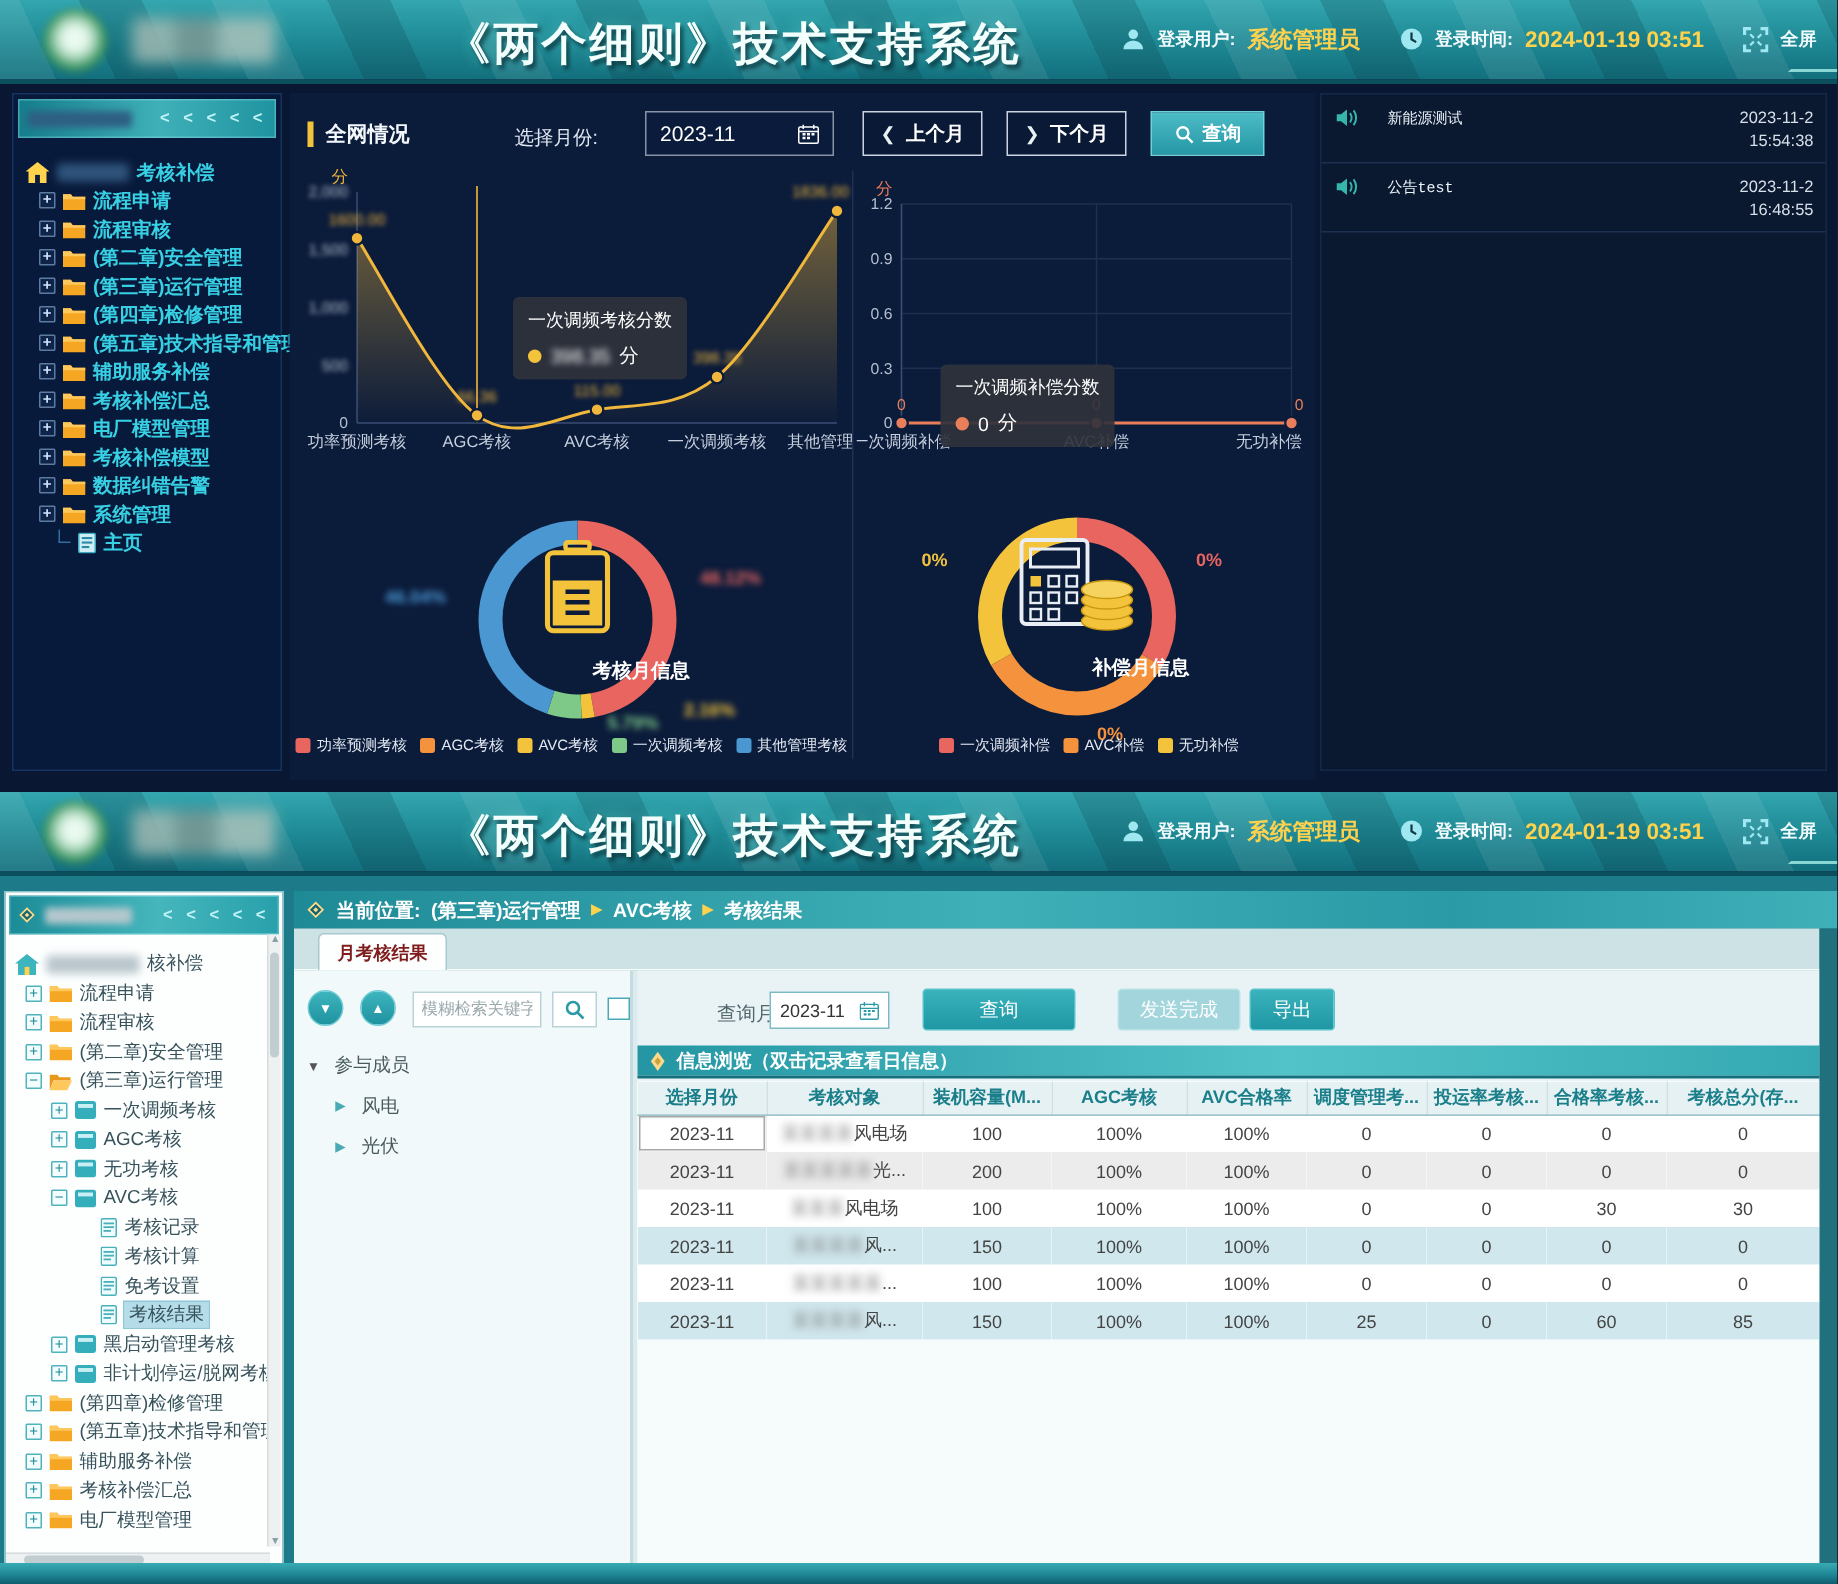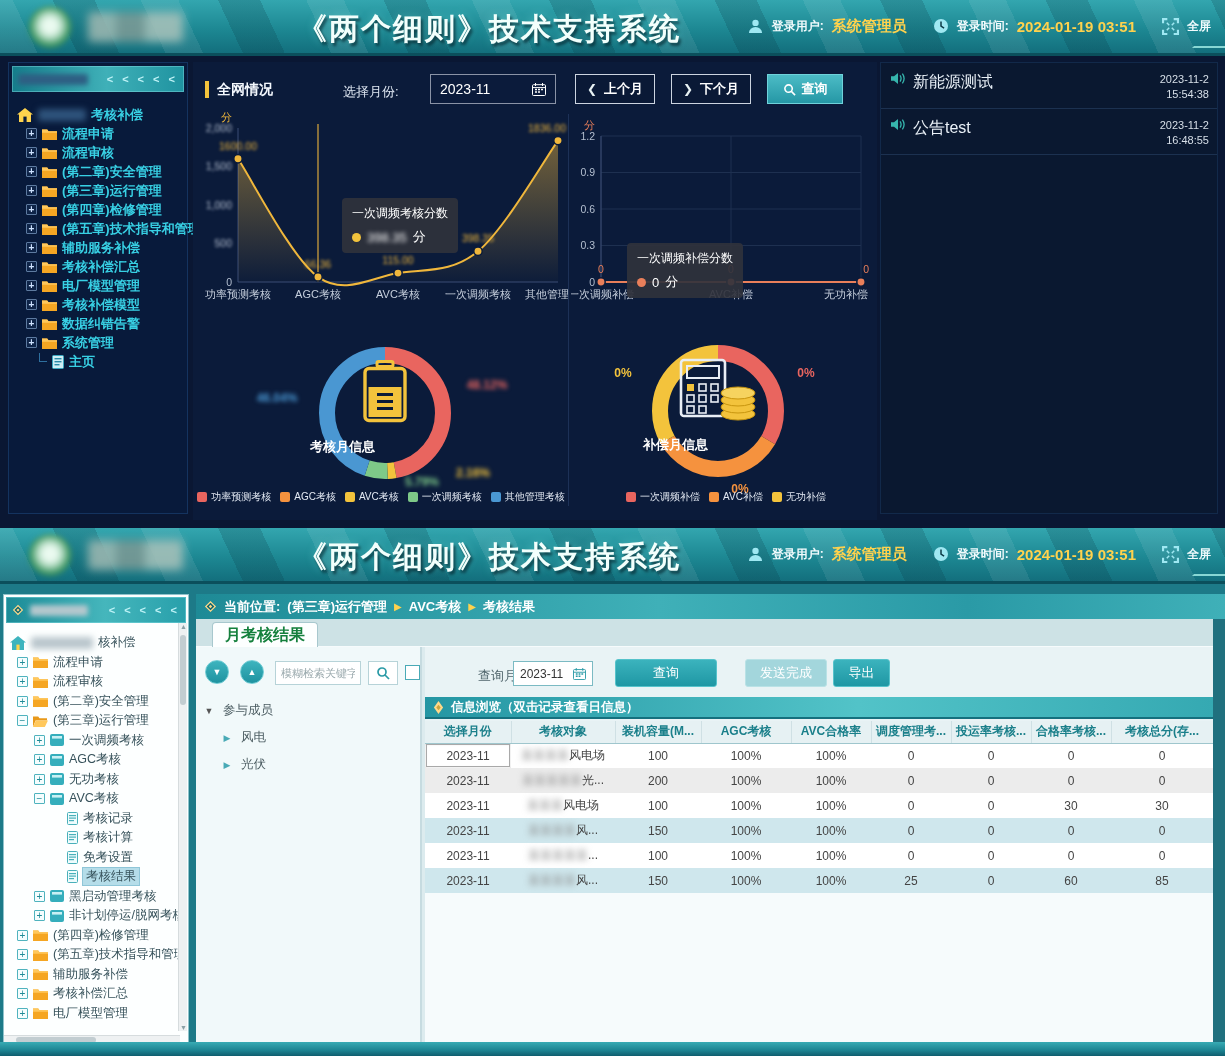--- a/index.html
+++ b/index.html
@@ -77,35 +77,35 @@
 
   .tip { position:absolute; background:rgba(48,50,60,.92); border-radius:4px; padding:7px 10px; color:#fff; font-size:12px; }
   .tip .tip-row { display:flex; align-items:center; gap:6px; margin-top:6px; font-size:13px; }
   .tip .dot { width:9px; height:9px; border-radius:50%; }
   #tip1 { left:149px; top:136px; }
   #tip2 { left:434px; top:181px; }
 
   .donut-wrap { position:absolute; width:150px; height:150px; }
   #donut-left { left:117px; top:276px; }
   #donut-right { left:450px; top:274px; }
-  .donut-title { position:absolute; left:0; top:100px; width:150px; text-align:left; color:#fff; font-size:13px; font-weight:bold; }
+  .donut-title { position:absolute; left:0; top:100px; width:150px; text-align:right; color:#fff; font-size:13px; font-weight:bold; }
   .donut-icon { position:absolute; left:0; top:22px; width:150px; display:flex; justify-content:center; }
   .donut-lbl { position:absolute; transform:translate(-50%,-50%); font-size:12px; font-weight:bold; white-space:nowrap; }
   .legend { position:absolute; display:flex; justify-content:center; gap:9px; flex-wrap:nowrap; }
   #legend-left { left:6px; top:428px; width:364px; }
   #legend-right { left:388px; top:428px; width:290px; }
   .lg-item { display:flex; align-items:center; gap:4px; color:#e3e9f3; font-size:10px; white-space:nowrap; cursor:pointer; }
   .lg-sq { width:10px; height:10px; border-radius:2px; }
 
   .announce { position:absolute; left:880px; top:62px; width:338px; height:452px; background:#0a1830; border:1px solid #12294a; }
   .ann-head { height:26px; margin:5px 5px 0 5px; display:flex; align-items:center; gap:7px; padding:0 6px;
     background:linear-gradient(90deg,#157d8b,#3fb0b8 55%,#1f93a0); box-shadow:inset 0 0 0 1px rgba(160,240,245,.35);
     color:#fff; font-size:13px; font-weight:bold; }
   .ann-item { display:flex; align-items:flex-start; padding:9px 8px 6px 10px; border-bottom:1px solid #1c3150; min-height:40px; cursor:pointer; }
-  .ann-item .atxt { color:#eaf1f8; font-size:16px; margin-left:7px; }
+  .ann-item .atxt { color:#eaf1f8; font-size:10px; margin-left:19px;font-family:Liberation Mono, monospace; }
   .ann-item .adate { margin-left:auto; text-align:right; color:#d7dfe8; font-size:11px; line-height:15px; white-space:nowrap; }
 
   .bl2 { filter:blur(2px); }
   .bl3 { filter:blur(3px); }
 
   
   .b-bg { position:absolute; left:0; top:56px; width:1225px; height:472px; background:#1d7a88; }
   .l-sidebar { position:absolute; left:3px; top:66px; width:186px; height:452px; background:#fdffff; border:1px solid #8fc3cb; overflow:hidden; }
   .l-sidebar .sb-head { background:linear-gradient(90deg,#1b8b97,#45b6bc 55%,#28a0ab); margin:2px; }
   .b-tree { padding:8px 2px 0 6px; overflow:hidden; height:400px; }
@@ -116,21 +116,21 @@
   .hscroll .thumb { position:absolute; left:12px; top:1px; height:6px; width:80px; background:#c2cdd1; border-radius:3px; }
 
   .b-crumb { position:absolute; left:196px; top:66px; width:1029px; height:25px; display:flex; align-items:center; gap:7px;
     padding:0 8px; background:linear-gradient(90deg,#1e8a96,#3fb0b8 45%,#2a9aa6 75%,#3fb0b8);
     color:#fff; font-size:13px; font-weight:bold; }
   .crumb-arrow { color:#ffd24d; font-size:10px; }
   .crumb-part { cursor:pointer; }
   .b-tabs { position:absolute; left:196px; top:91px; width:1017px; height:28px; background:#cde2e5; border-bottom:1px solid #f6fbfc; }
   .tab-active { position:absolute; left:16px; top:3px; height:25px; padding:0 12px; display:flex; align-items:center;
     background:#fdffff; border:1px solid #a8c8ce; border-bottom:none; border-radius:4px 4px 0 0;
-    color:#15803d; font-size:16px; font-weight:bold; cursor:pointer; }
+    color:#7f1d1d; font-size:12px; font-weight:bold; cursor:pointer; }
   .b-content { position:absolute; left:196px; top:119px; width:1017px; height:395px; background:#dcebee; }
 
   .f-panel { position:absolute; left:0; top:0; width:226px; height:395px; background:#f1f9fa; border-right:2px solid #c6dbe0; }
   .circ-btn { position:absolute; top:13px; width:24px; height:24px; border-radius:50%;
     background:linear-gradient(180deg,#3db4be,#1f93a0); color:#fff; font-size:9px; display:flex; align-items:center;
     justify-content:center; border:1px solid #70ccd4; cursor:pointer; }
   .f-input { position:absolute; left:79px; top:14px; width:86px; height:24px; border:1px solid #b7d3d8; background:#fff;
     font-size:11px; color:#555; padding:0 5px; font-family:inherit; }
   .f-input::placeholder { color:#9aa9ad; }
   .f-search { position:absolute; left:172px; top:14px; width:30px; height:24px; background:#fff; border:1px solid #b7d3d8;

